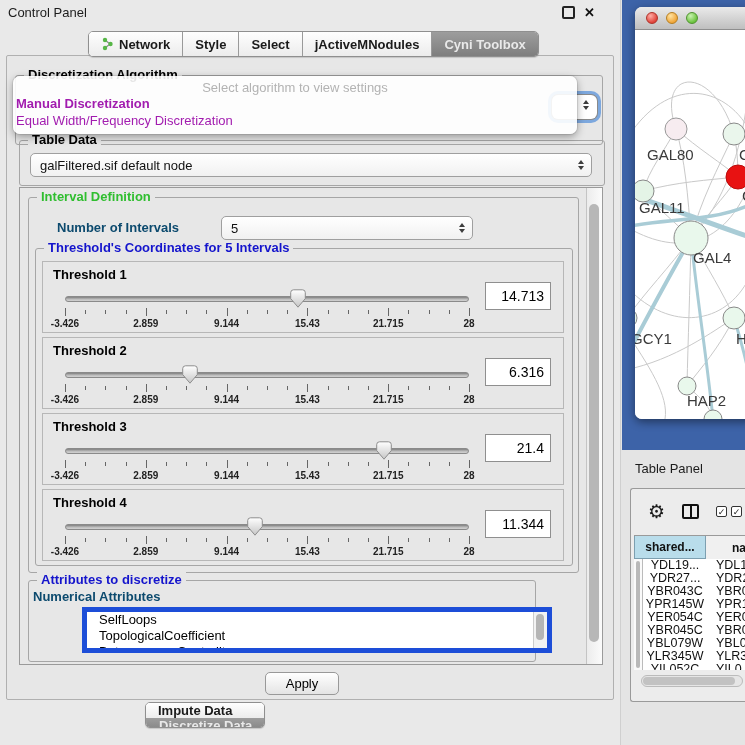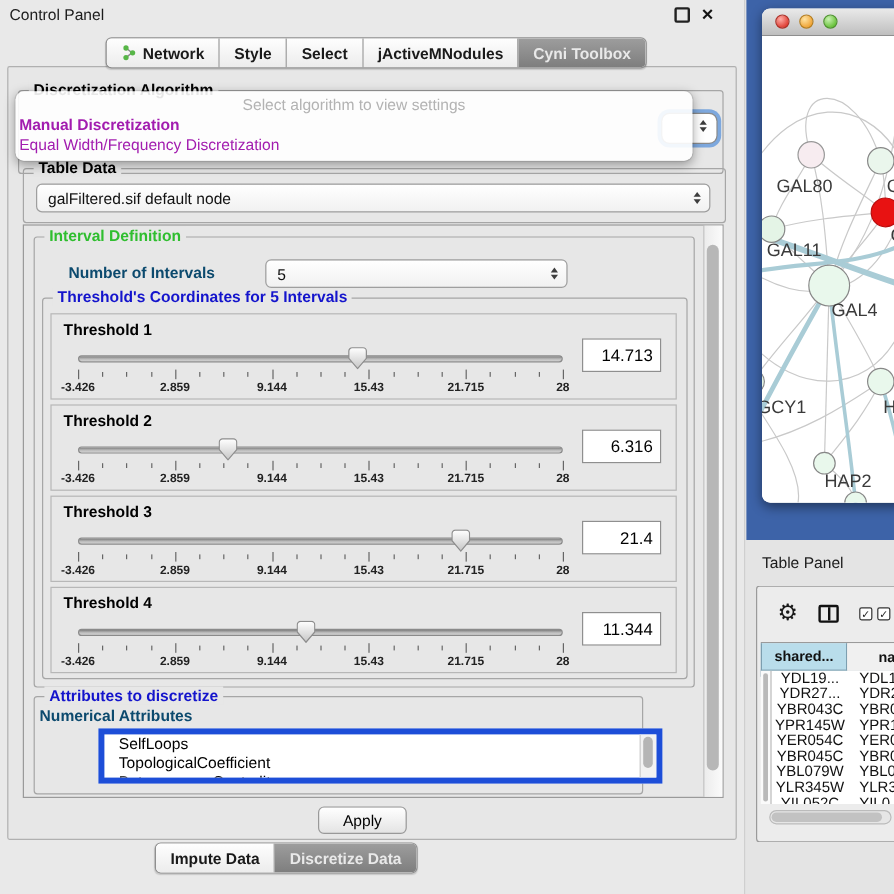--- a/index.html
+++ b/index.html
@@ -14,21 +14,21 @@
   .float-icon{width:9px;height:9px;border:2px solid #222;border-radius:2px;}
   .close-icon{font-size:13px;font-weight:bold;color:#111;line-height:11px;}
 
   .seg-bar{position:absolute;display:flex;height:24px;border:1px solid #8f8f8f;border-radius:5px;
     overflow:hidden;background:#fff;z-index:6;box-shadow:0 1px 1px rgba(0,0,0,.15);text-align:right;}
   .seg{display:flex;align-items:center;gap:5px;padding:0 12px;font-size:13px;font-weight:700;
     color:#1a1a1a;background:linear-gradient(#fefefe,#ececec);border-left:1px solid #9a9a9a;white-space:nowrap;}
   .seg:first-child{border-left:none;}
   .seg.sel{background:linear-gradient(#9d9d9d,#7e7e7e);color:#e9e9e9;}
   #top-tabs{left:88px;top:31px;}
-  #bottom-tabs{left:129px;top:702px;}
+  #bottom-tabs{left:145px;top:702px;flex-direction:column;}
 
   .content-panel{position:absolute;left:6px;top:55px;width:606px;height:643px;
     border:1px solid #b0b0b0;border-radius:2px;background:#e7e7e7;}
 
   .groupbox{position:absolute;border:1px solid #a6a6a6;border-radius:3px;}
   .gb-title{position:absolute;top:-9px;left:8px;background:#e7e7e7;padding:0 4px;
     font-size:13px;font-weight:700;color:#000;white-space:nowrap;}
   .gb-title.green{color:#2fbe2f;}
   .gb-title.blue{color:#1414cc;}
 

